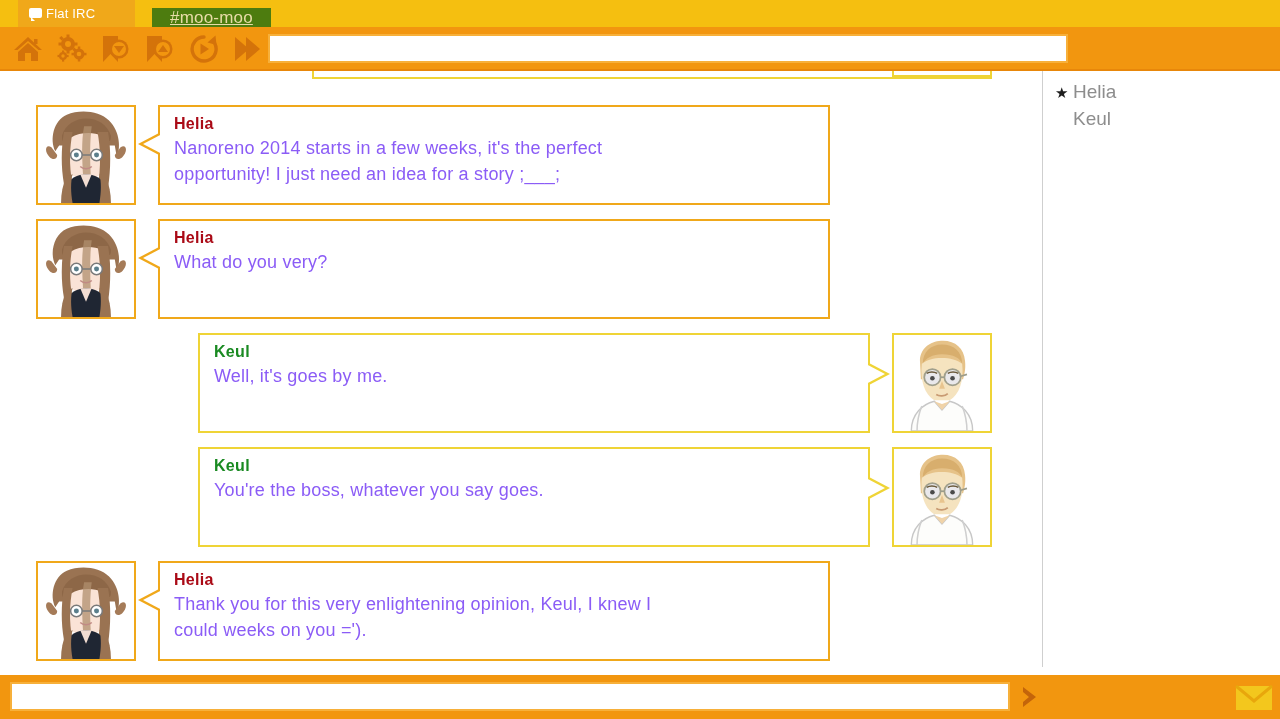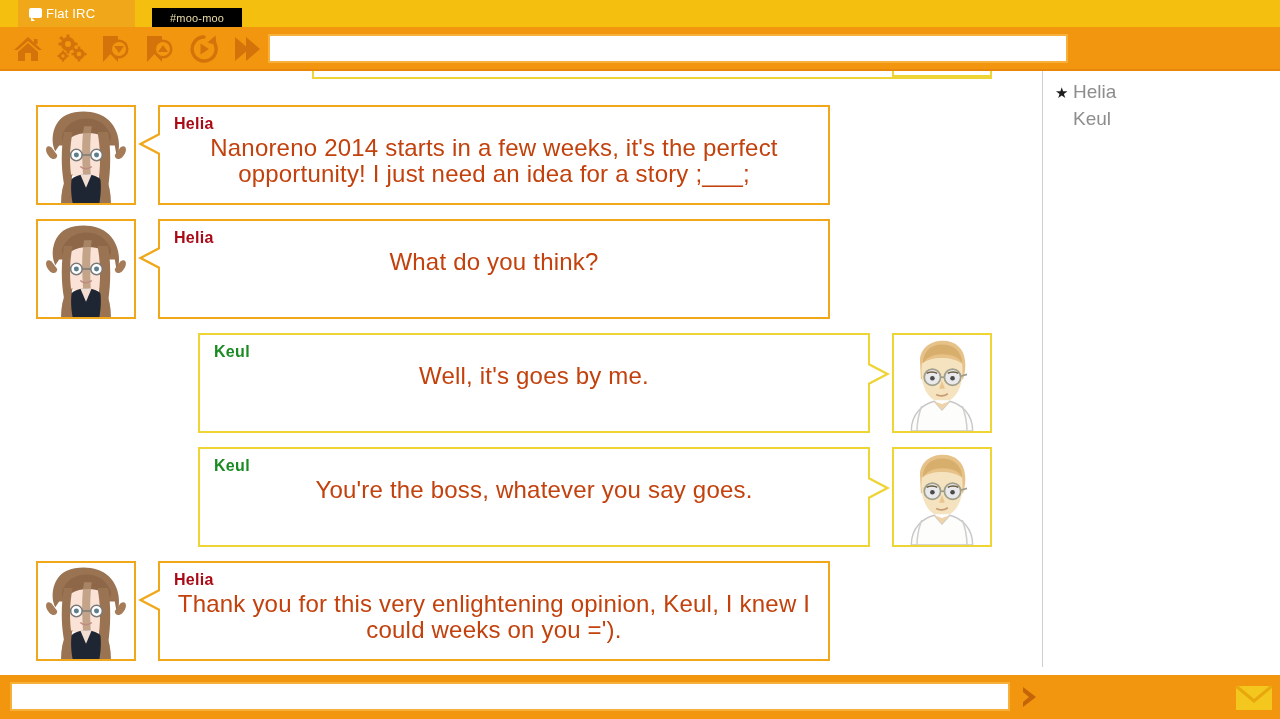--- a/index.html
+++ b/index.html
@@ -30,24 +30,25 @@
     left: 18px;
     background: #f0a81a;
     color: #ffffff;
     padding-left: 28px;
     padding-right: 40px;
   }
   .tab-inactive {
     left: 152px;
     top: 8px;
     height: 19px;
-    background: #000000;
+    background: #4d7c0f;
     color: #e8dca8;
-    font-size: 11px;
+    font-size: 17px;
     padding: 0 18px;
+    text-decoration: underline;
   }
   .tab-icon {
     position: absolute; left: 11px; top: 8px;
     width: 13px; height: 10px;
     background: #ffffff;
     border-radius: 2px;
   }
   .tab-icon::after {
     content: "";
     position: absolute; left: 2px; bottom: -3px;
@@ -171,26 +172,25 @@
   .nick {
     font-size: 16px;
     font-weight: bold;
     letter-spacing: .3px;
     margin-bottom: 2px;
   }
   .nick.helia { color: #aa0a16; }
   .nick.keul  { color: #1a8a22; }
 
   .body {
-    font-size: 24px;
-    color: #c2410c;
+    font-size: 18px;
+    color: #8b5cf6;
     line-height: 26px;
     letter-spacing: .2px;
     white-space: pre-line;
-    text-align: center;
   }
 
   
   .ghostbubble {
     position: absolute;
     right: 48px; top: -26px;
     width: 680px; height: 34px;
     border: 2px solid #efd436;
     border-top: none;
     background: #ffffff;
@@ -406,21 +406,21 @@
             <circle cx="61" cy="50" r="2.6" fill="#5b7f8c"></circle>
             <path d="M44 62 C47 65 53 65 56 62" stroke="#c08a84" stroke-width="1.6" fill="none"></path>
             <path d="M26 86 C32 74 42 70 50 70 C58 70 68 74 74 86 L74 100 L26 100 Z" fill="#1f2633"></path>
             <path d="M44 70 L50 84 L56 70" fill="#f2ddd2"></path>
             <path d="M30 72 C26 80 24 90 24 100 L36 100 C34 88 34 78 36 70 Z" fill="#9a7352"></path>
             <path d="M70 72 C74 80 76 90 76 100 L64 100 C66 88 66 78 64 70 Z" fill="#9a7352"></path>
           </svg>
         </div>
         <div class="bubble left" style="width:672px;">
           <div class="nick helia">Helia</div>
-          <div class="body">What do you think?</div>
+          <div class="body">What do you very?</div>
         </div>
       </div>
 
       <div class="msgrow right" style="top:262px;">
         <div class="avatar keul">
           <svg class="face" viewBox="0 0 100 100">
             <rect width="100" height="100" fill="#ffffff"></rect>
             <path d="M27 26 C28 12 40 6 51 6 C64 6 73 14 74 27 C75 36 73 42 72 46 L28 46 Z" fill="#e6c288"></path>
             <path d="M30 30 C30 18 38 10 50 10 C62 10 71 17 71 30 C69 24 62 20 50 20 C40 20 33 24 30 30 Z" fill="#d8ae6d"></path>
             <path d="M29 30 C27 48 32 62 42 68 L58 68 C68 62 73 48 71 30 C66 26 58 24 50 24 C41 24 34 26 29 30 Z" fill="#f5e3bf"></path>

